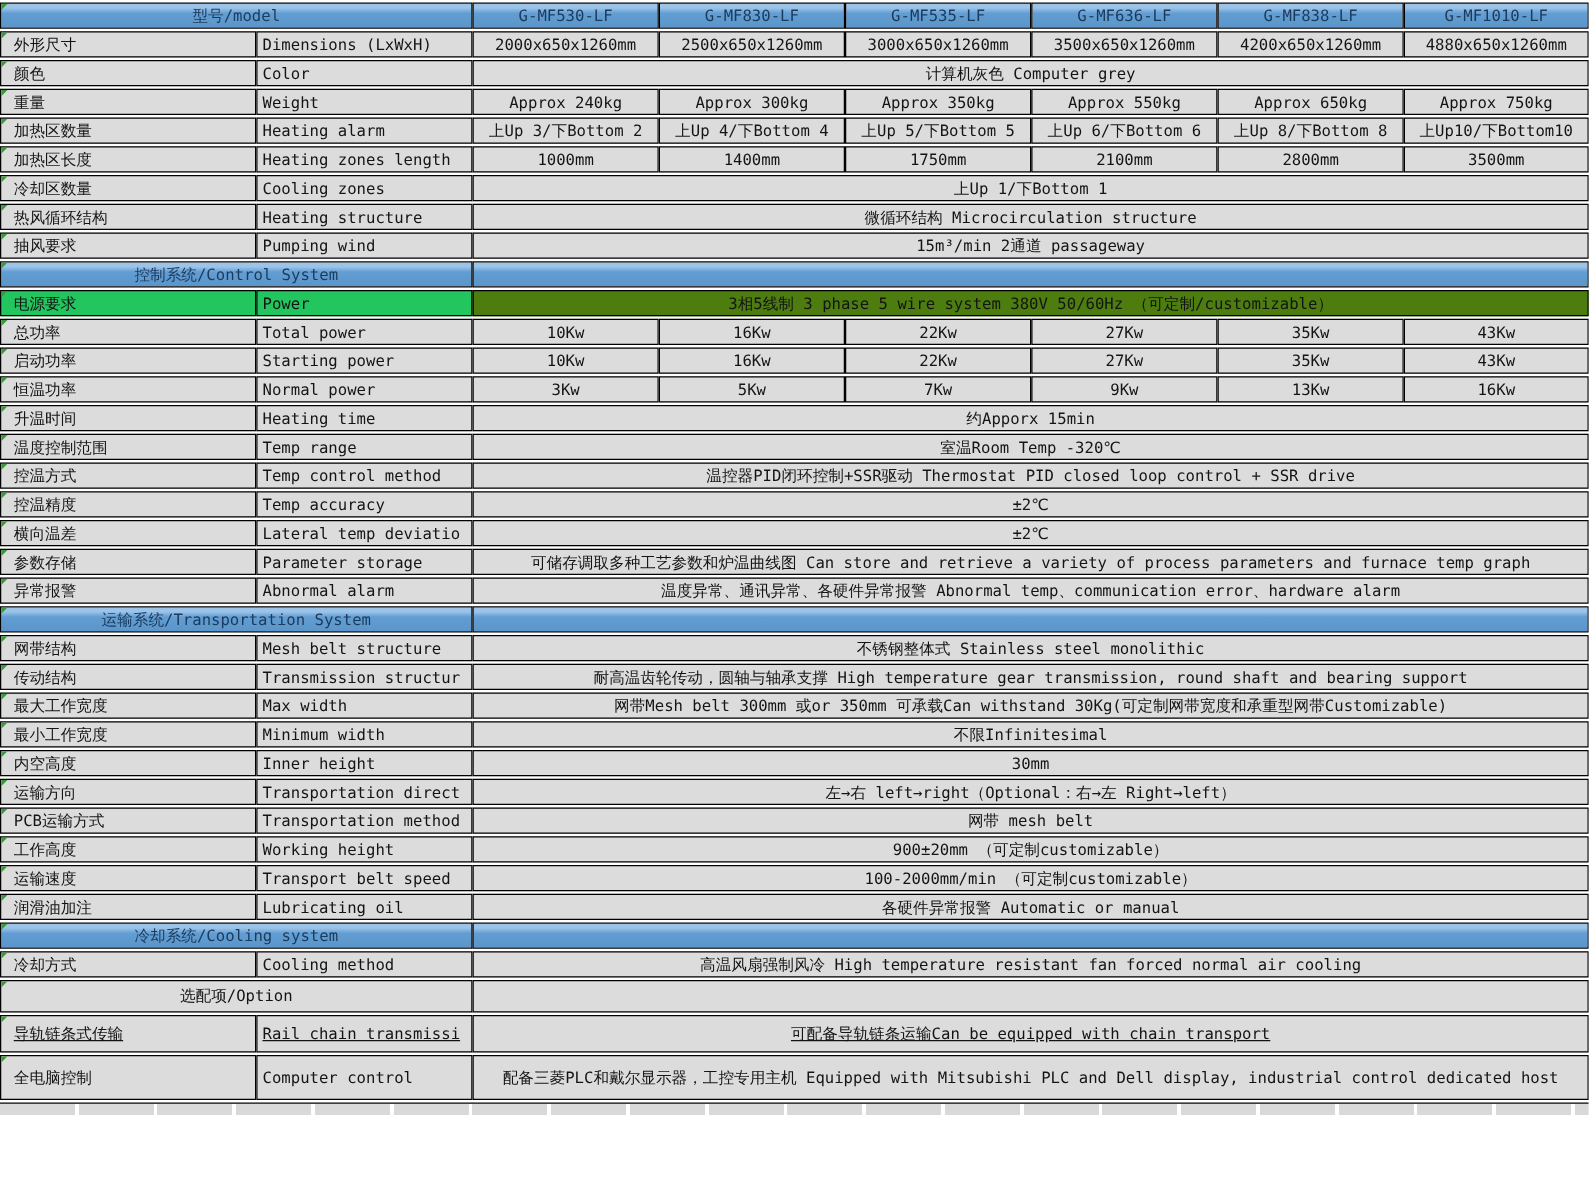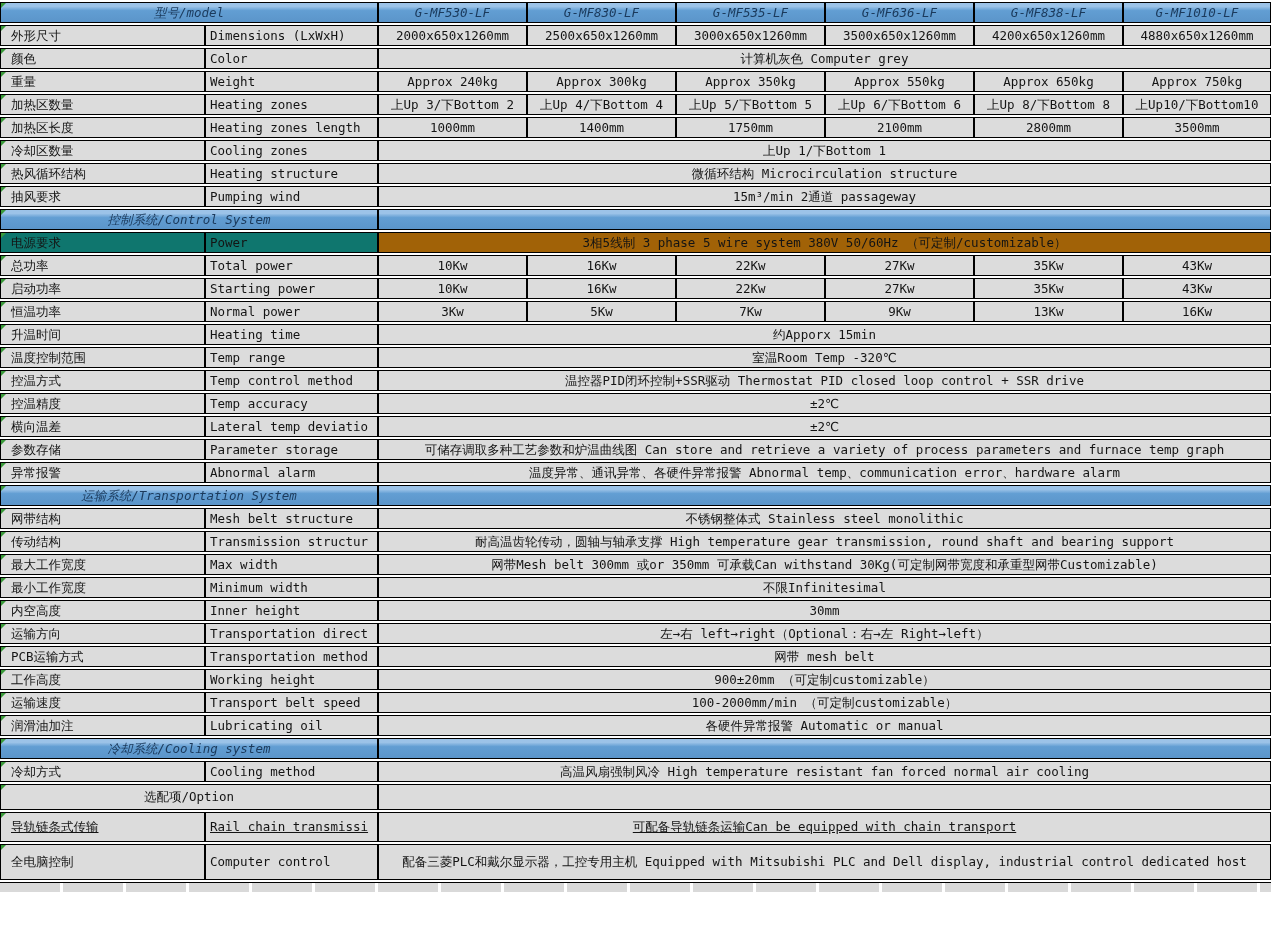--- a/index.html
+++ b/index.html
@@ -8,25 +8,25 @@
   td { border:1px solid #000; background:#dcdcdc; height:19px; line-height:19px;
        font-size:12.5px; padding:0 3px; overflow:hidden; white-space:nowrap; vertical-align:middle; }
   td.cn { padding-left:10px; position:relative;margin-left:16px; }
   td.cn::before, td.seclabel::before, td.subhead::before {
        content:""; position:absolute; top:0; left:0;
        border-top:5px solid #3a9a3a; border-right:5px solid transparent; }
   td.en { padding-left:4px; }
   td.v  { text-align:center; }
   tr.header td, tr.section td {
        background:linear-gradient(180deg,#9cc3e8 0%,#9cc3e8 18%,#629ed3 40%,#5b95ca 100%);
-       color:#1b3a5c; text-align:center;font-style:italic; }
+       color:#1b3a5c; text-align:center; }
   td.seclabel, td.subhead { text-align:center; position:relative; }
   tr.subrow td { height:24px; line-height:24px; }
-  tr.beige td { background:#0f766e; }
-  tr.beige td.v { background:#a16207; }
+  tr.beige td { background:#22c55e; }
+  tr.beige td.v { background:#4d7c0f; }
   tr.tall1 td { height:28px; line-height:28px;text-decoration:underline; }
   tr.tall2 td { height:34px; line-height:34px; }
   tr.tall2 td.wrap { white-space:normal; line-height:16px; }
   .bottom-strip { height:9px; border-top:1px solid #000;
        background:repeating-linear-gradient(90deg,#d9d9d9 0 60px,#ffffff 60px 63px); overflow:hidden; }
 </style>
 </head>
 <body>
 
 <table class="spec">
@@ -75,21 +75,21 @@
     <td class="v">Approx 240kg</td>
     <td class="v">Approx 300kg</td>
     <td class="v">Approx 350kg</td>
     <td class="v">Approx 550kg</td>
     <td class="v">Approx 650kg</td>
     <td class="v">Approx 750kg</td>
   </tr>
 
   <tr>
     <td class="cn">加热区数量</td>
-    <td class="en">Heating zones</td>
+    <td class="en">Heating alarm</td>
     <td class="v">上Up 3/下Bottom 2</td>
     <td class="v">上Up 4/下Bottom 4</td>
     <td class="v">上Up 5/下Bottom 5</td>
     <td class="v">上Up 6/下Bottom 6</td>
     <td class="v">上Up 8/下Bottom 8</td>
     <td class="v">上Up10/下Bottom10</td>
   </tr>
 
   <tr>
     <td class="cn">加热区长度</td>

